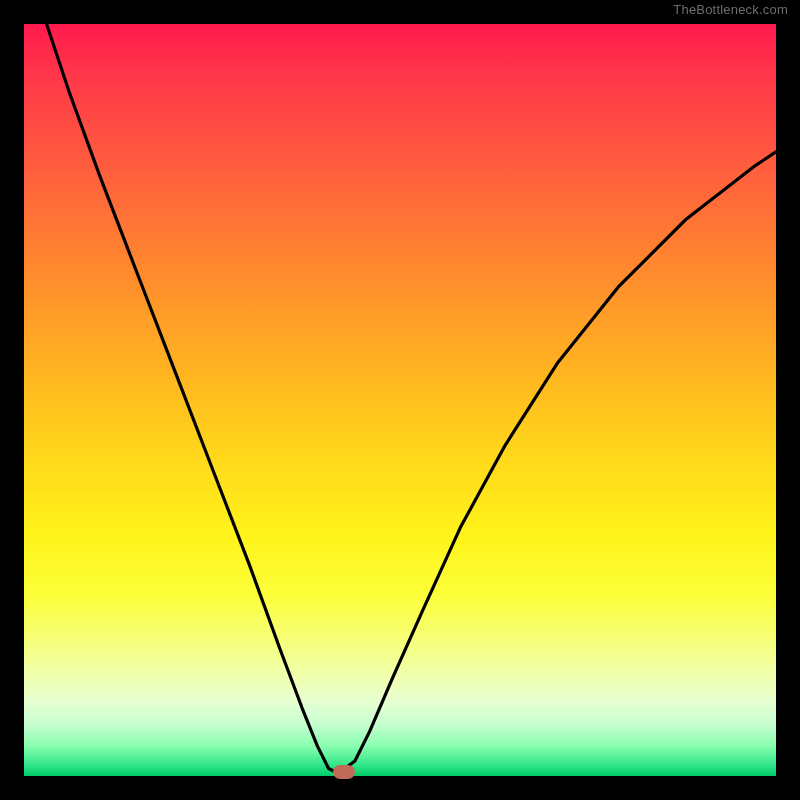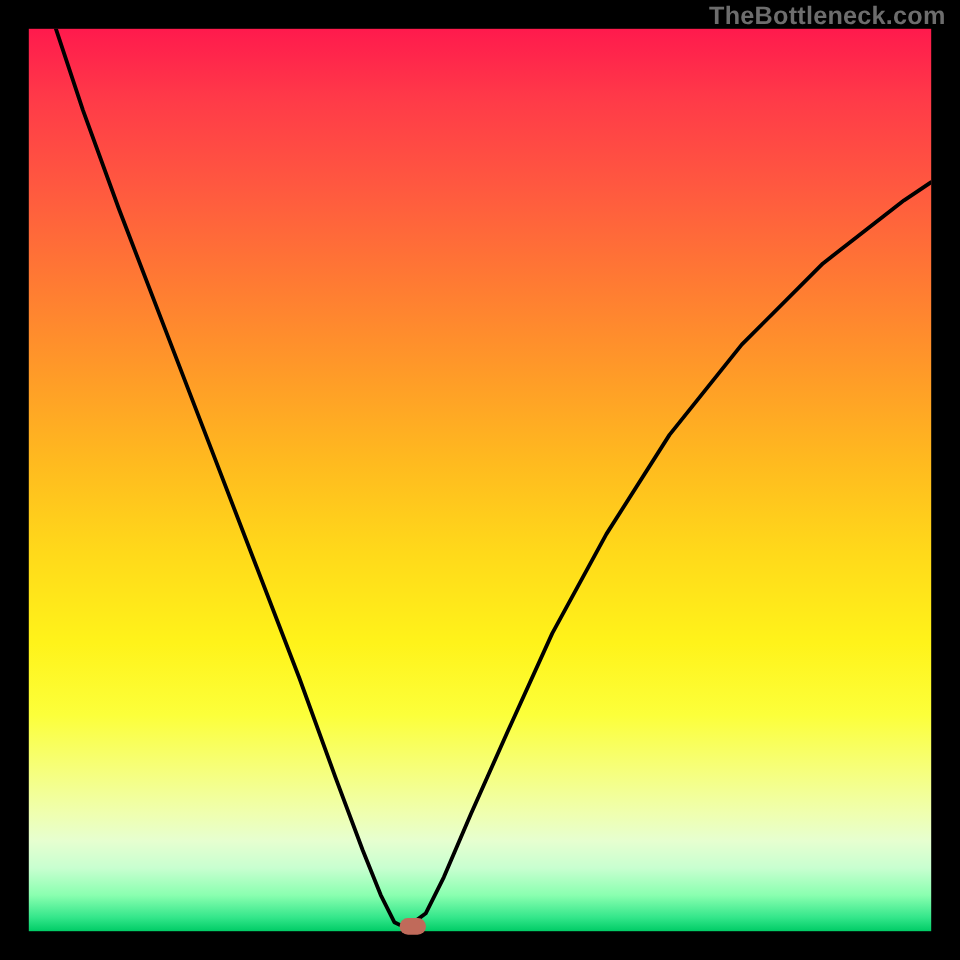--- a/index.html
+++ b/index.html
@@ -43,22 +43,22 @@
       #8affb0 96%,
       #33e68a 98.5%,
       #00cc66 100%
     );
   }
   .watermark {
     position: absolute;
     top: 2px;
     right: 12px;
     color: #6d6d6d;
-    font-size: 21px;
-    font-weight: 700;
+    font-size: 13px;
+    font-weight: 400;
     letter-spacing: 0.2px;
     user-select: none;
     text-align: right;
   }
   svg.curve {
     position: absolute;
     left: 0;
     top: 0;
     width: 752px;
     height: 752px;

